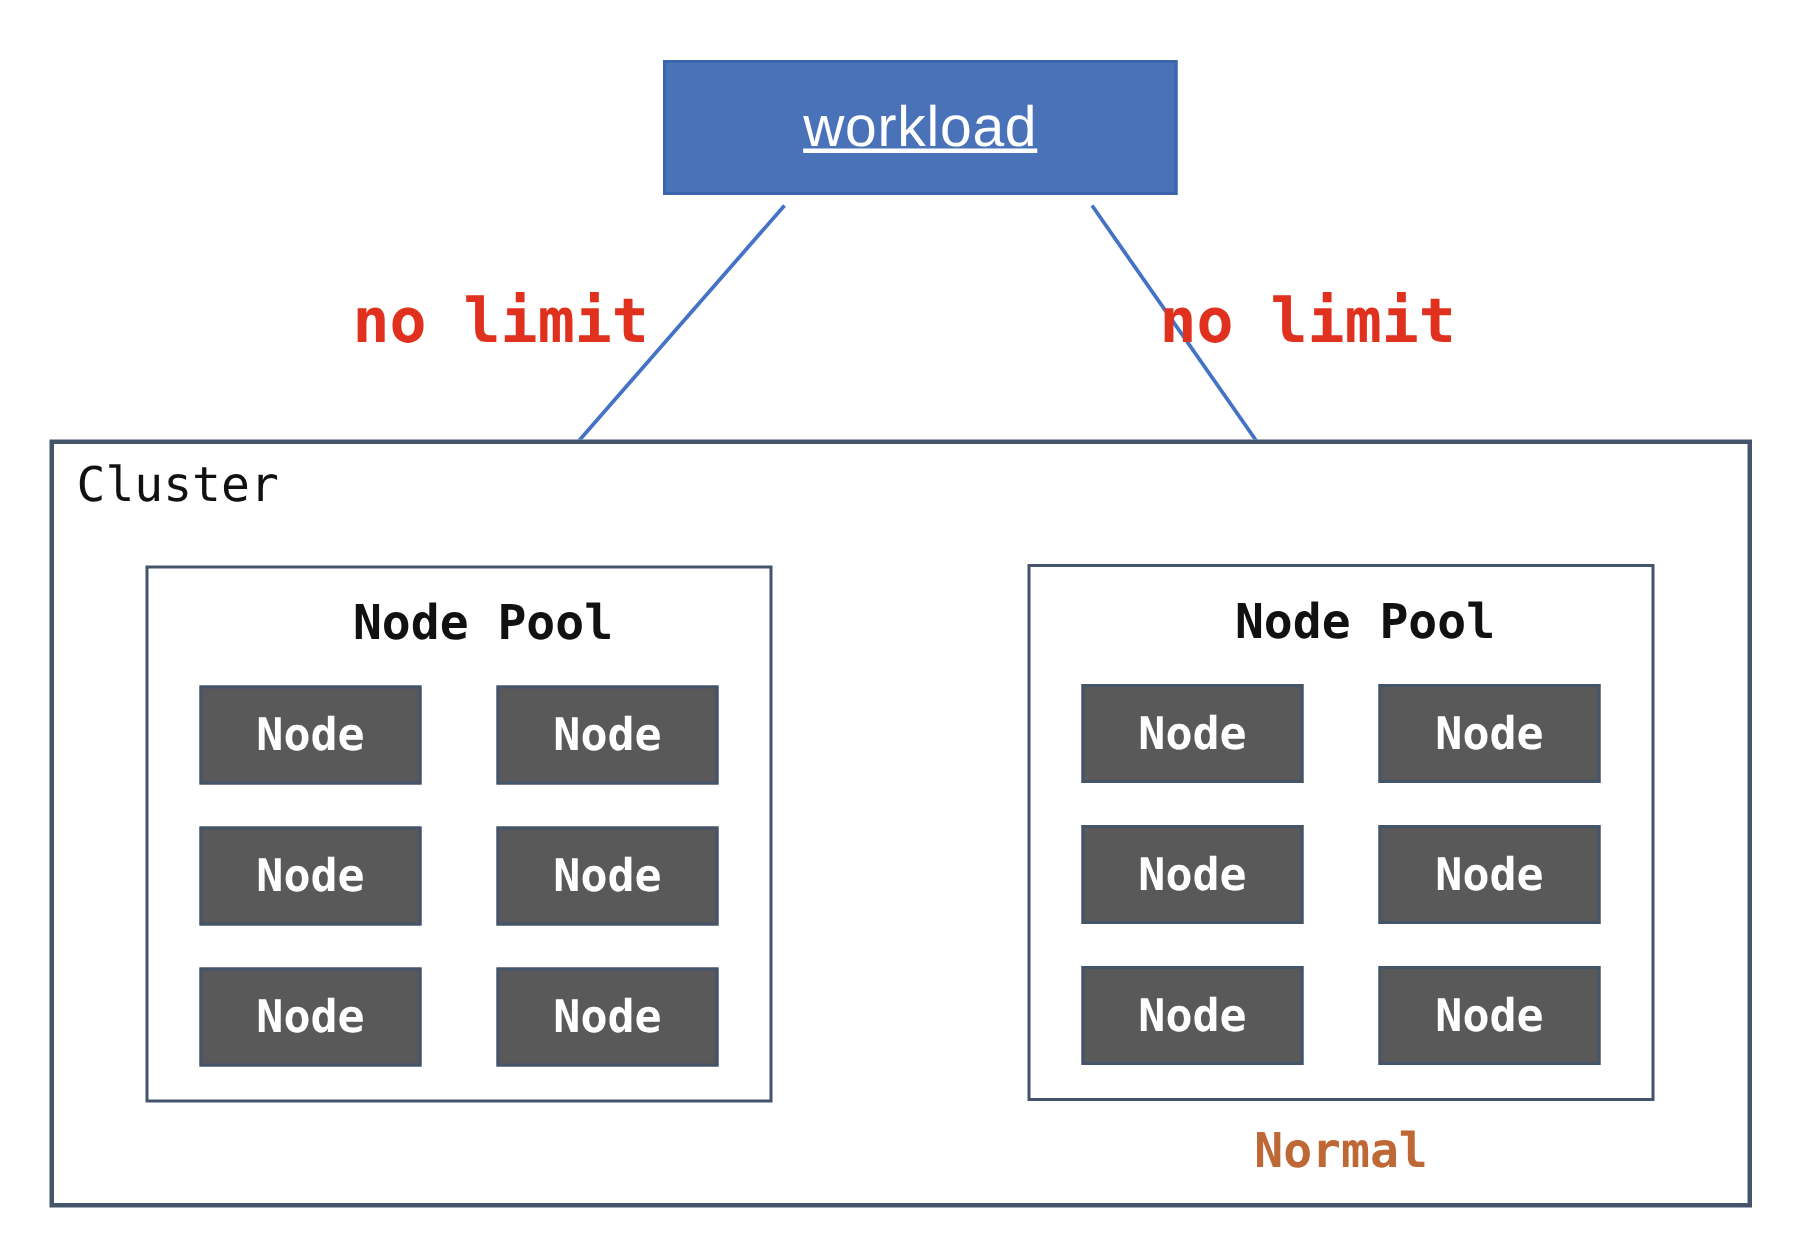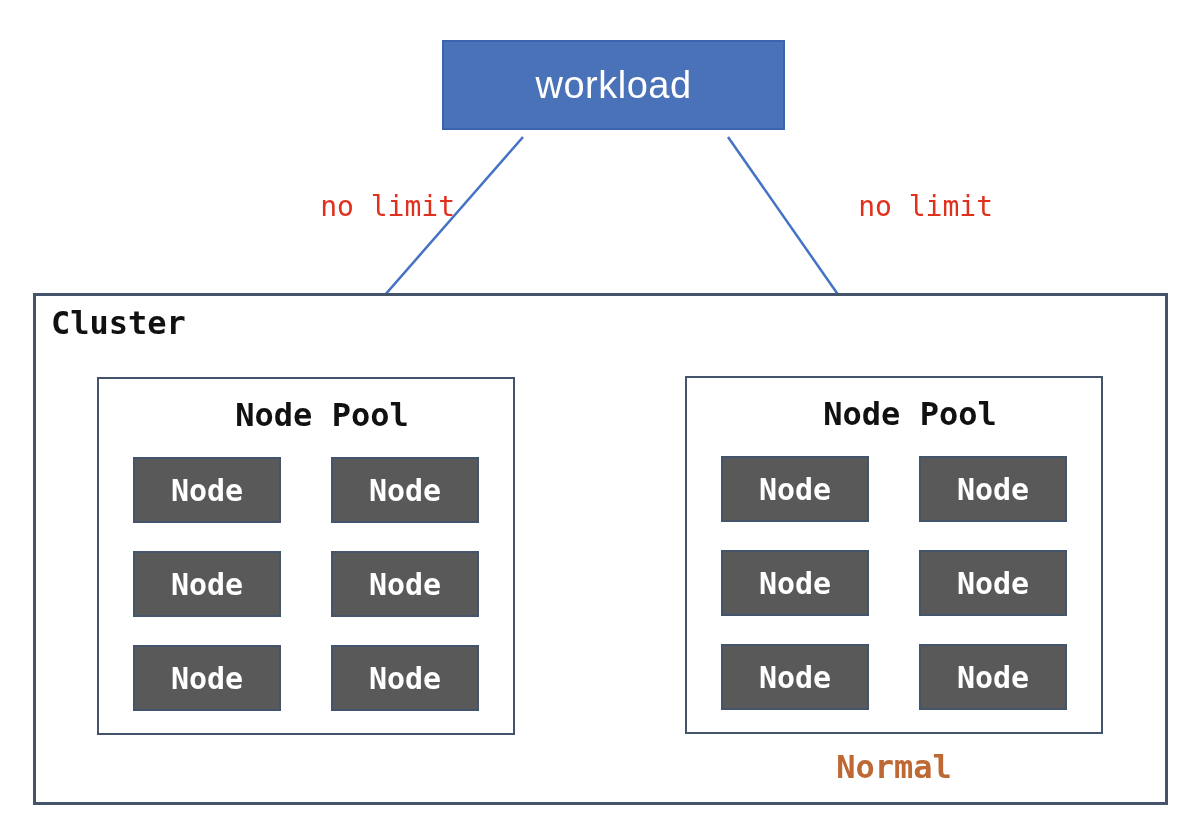--- a/index.html
+++ b/index.html
@@ -24,59 +24,60 @@
     box-sizing: border-box;
     background: var(--workload-fill, #4A72B9);
     border: 2px solid var(--workload-border, #3A64AD);
     display: flex; align-items: center; justify-content: center;
   }
   .workload-box .label {
     color: var(--workload-text, #fff);
     font-family: "Liberation Sans", sans-serif;
     font-size: 38px;
     letter-spacing: 0.5px;
+    text-decoration: underline;
   }
 
   
   svg.arrows {
     position: absolute; left: 0; top: 0;
     width: 1204px; height: 840px;
     pointer-events: none;
   }
   .arrow-line { stroke: var(--arrow, #4472C4); stroke-width: 2.5; fill: none; }
   .arrow-head { fill: var(--arrow, #4472C4); }
 
   
   .edge-label {
     position: absolute;
     width: 220px; top: 190px;
-    text-align: right;
+    text-align: left;
     color: var(--edge-label, #E0301E);
-    font-size: 28px;
-    font-weight: 400;
+    font-size: 41px;
+    font-weight: 700;
     white-space: nowrap;
   }
   .edge-label.left  { left: 235px; }
   .edge-label.right { left: 773px; }
 
   
   .cluster-box {
     position: absolute;
     left: 33px; top: 293px;
     width: 1135px; height: 512px;
     box-sizing: border-box;
     border: 3px solid var(--box-border, #44546A);
     background: #fff;
   }
   .cluster-label {
     position: absolute;
     left: 15px; top: 8px;
     color: var(--label-text, #111);
     font-size: 32px;
-    font-weight: 700;
+    font-weight: 400;
     text-align: right;
   }
 
   
   .pool {
     position: absolute;
     width: 418px; height: 358px;
     box-sizing: border-box;
     border: 2px solid var(--box-border, #44546A);
     background: #fff;

